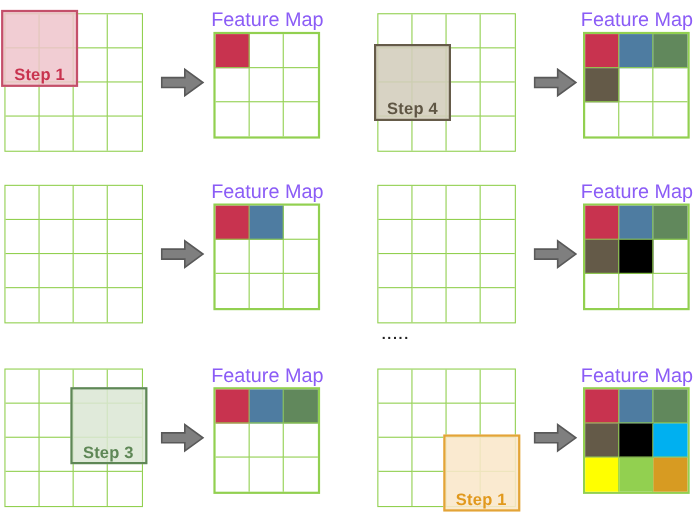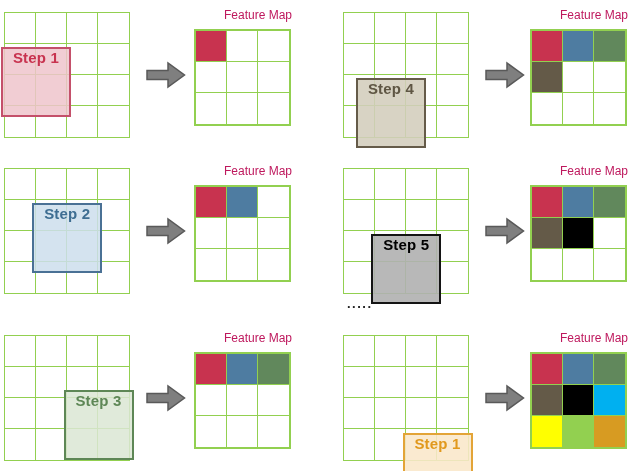--- a/index.html
+++ b/index.html
@@ -7,23 +7,23 @@
   .canvas{position:relative;width:635px;height:471px;background:#fff;overflow:hidden;}
   .grid{position:absolute;display:grid;background:#fff;box-sizing:border-box;}
   .g4{grid-template-columns:repeat(4,31px);grid-template-rows:repeat(4,31px);border:1.5px solid var(--g);}
   .g3{grid-template-columns:repeat(3,31px);grid-template-rows:repeat(3,31px);border:2px solid var(--g);}
   .grid .cell{border-right:1.5px solid var(--g);border-bottom:1.5px solid var(--g);box-sizing:border-box;}
   .g4 .cell:nth-child(4n){border-right:none;}
   .g4 .cell:nth-child(n+13){border-bottom:none;}
   .g3 .cell:nth-child(3n){border-right:none;}
   .g3 .cell:nth-child(n+7){border-bottom:none;}
   .kernel{position:absolute;width:70px;height:70px;border:2px solid;box-sizing:border-box;
-          display:flex;align-items:flex-start;justify-content:center;
-          font-weight:bold;font-size:15px;z-index:3;letter-spacing:0.2px;margin-top:38px;}
-  .fm-title{position:absolute;width:100px;text-align:right;font-size:12px;color:#be185d;
+          display:flex;align-items:flex-end;justify-content:center;
+          font-weight:bold;font-size:15px;z-index:3;letter-spacing:0.2px;}
+  .fm-title{position:absolute;width:100px;text-align:left;font-size:18px;color:#8b5cf6;
             white-space:nowrap;z-index:2;}
   .arrow{position:absolute;z-index:1;}
   .ellipsis{position:absolute;left:347px;top:296px;font-weight:bold;font-size:13px;
             letter-spacing:1.5px;color:#222;}
 </style>
 </head>
 <body>
 
 <div class="canvas">
   <div class="ellipsis">.....</div>
@@ -74,23 +74,20 @@
       <div class="cell"></div>
       <div class="cell"></div>
       <div class="cell"></div>
       <div class="cell"></div>
       <div class="cell"></div>
       <div class="cell"></div>
       <div class="cell"></div>
       <div class="cell"></div>
       <div class="cell"></div>
     </div>
-    <div class="kernel" style="left: 32.25px; top: 165px; background: rgba(205, 222, 236, 0.85); border-color: rgb(74, 113, 149);">
-      <span style="color: rgb(62, 110, 146);">Step 2</span>
-    </div>
     <div class="arrow" style="left: 146px; top: 216px;"><svg width="40" height="30" viewBox="0 0 40 30">
         <polygon points="1,10.5 22,10.5 22,3 38.5,15 22,27 22,19.5 1,19.5" fill="#7F7F7F" stroke="#595959" stroke-width="1.5"></polygon>
       </svg></div>
     <div class="fm-title" style="left: 192px; top: 164px;">Feature Map</div>
     <div class="grid g3" style="left: 194px; top: 185px;">
       <div class="cell" style="background: rgb(200, 51, 79);"></div>
       <div class="cell" style="background: rgb(78, 124, 161);"></div>
       <div class="cell"></div>
       <div class="cell"></div>
       <div class="cell"></div>
@@ -146,21 +143,21 @@
       <div class="cell"></div>
       <div class="cell"></div>
       <div class="cell"></div>
       <div class="cell"></div>
       <div class="cell"></div>
       <div class="cell"></div>
       <div class="cell"></div>
       <div class="cell"></div>
       <div class="cell"></div>
     </div>
-    <div class="kernel" style="left: 356px; top: 40.25px; background: rgba(211, 205, 188, 0.88); border-color: rgb(101, 91, 73);">
+    <div class="kernel" style="left: 340px; top: 40.25px; background: rgba(211, 205, 188, 0.88); border-color: rgb(101, 91, 73);">
       <span style="color: rgb(95, 86, 68);">Step 4</span>
     </div>
     <div class="arrow" style="left: 485px; top: 60px;"><svg width="40" height="30" viewBox="0 0 40 30">
         <polygon points="1,10.5 22,10.5 22,3 38.5,15 22,27 22,19.5 1,19.5" fill="#7F7F7F" stroke="#595959" stroke-width="1.5"></polygon>
       </svg></div>
     <div class="fm-title" style="left: 528px; top: 8px;">Feature Map</div>
     <div class="grid g3" style="left: 530px; top: 29px;">
       <div class="cell" style="background: rgb(200, 51, 79);"></div>
       <div class="cell" style="background: rgb(78, 124, 161);"></div>
       <div class="cell" style="background: rgb(97, 136, 92);"></div>
@@ -181,23 +178,20 @@
       <div class="cell"></div>
       <div class="cell"></div>
       <div class="cell"></div>
       <div class="cell"></div>
       <div class="cell"></div>
       <div class="cell"></div>
       <div class="cell"></div>
       <div class="cell"></div>
       <div class="cell"></div>
       <div class="cell"></div>
-    </div>
-    <div class="kernel" style="left: 371.25px; top: 196.25px; background: rgba(176, 176, 176, 0.9); border-color: rgb(20, 20, 20);">
-      <span style="color: rgb(0, 0, 0);">Step 5</span>
     </div>
     <div class="arrow" style="left: 485px; top: 216px;"><svg width="40" height="30" viewBox="0 0 40 30">
         <polygon points="1,10.5 22,10.5 22,3 38.5,15 22,27 22,19.5 1,19.5" fill="#7F7F7F" stroke="#595959" stroke-width="1.5"></polygon>
       </svg></div>
     <div class="fm-title" style="left: 528px; top: 164px;">Feature Map</div>
     <div class="grid g3" style="left: 530px; top: 185px;">
       <div class="cell" style="background: rgb(200, 51, 79);"></div>
       <div class="cell" style="background: rgb(78, 124, 161);"></div>
       <div class="cell" style="background: rgb(97, 136, 92);"></div>
       <div class="cell" style="background: rgb(100, 90, 72);"></div>

